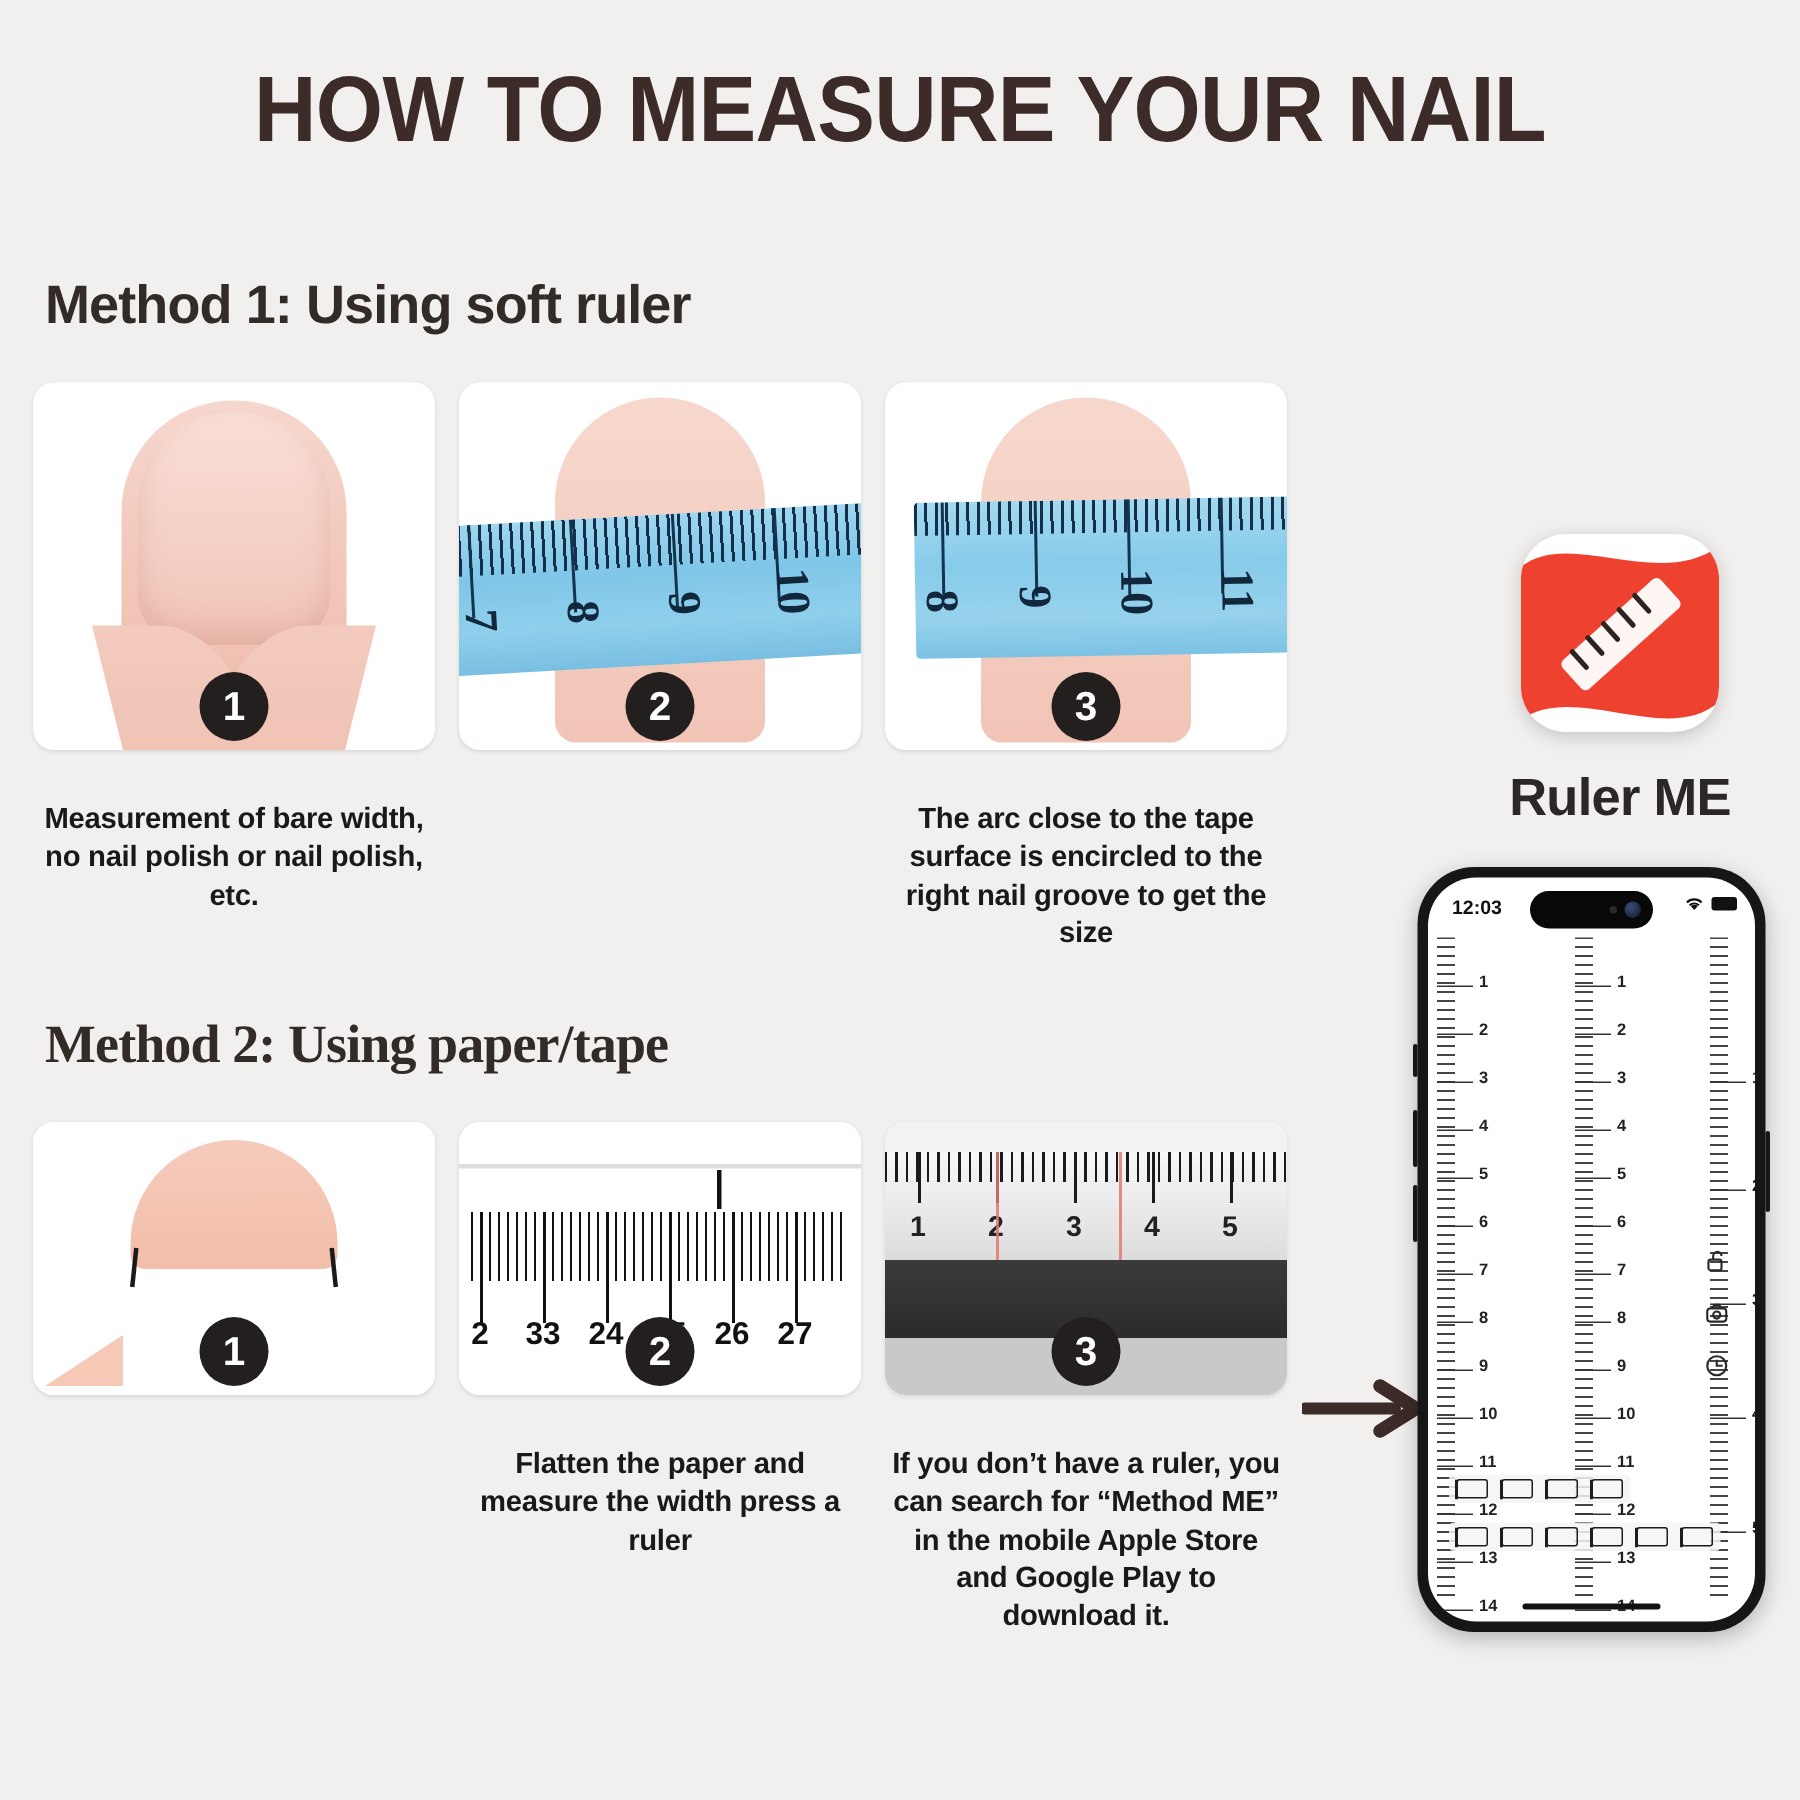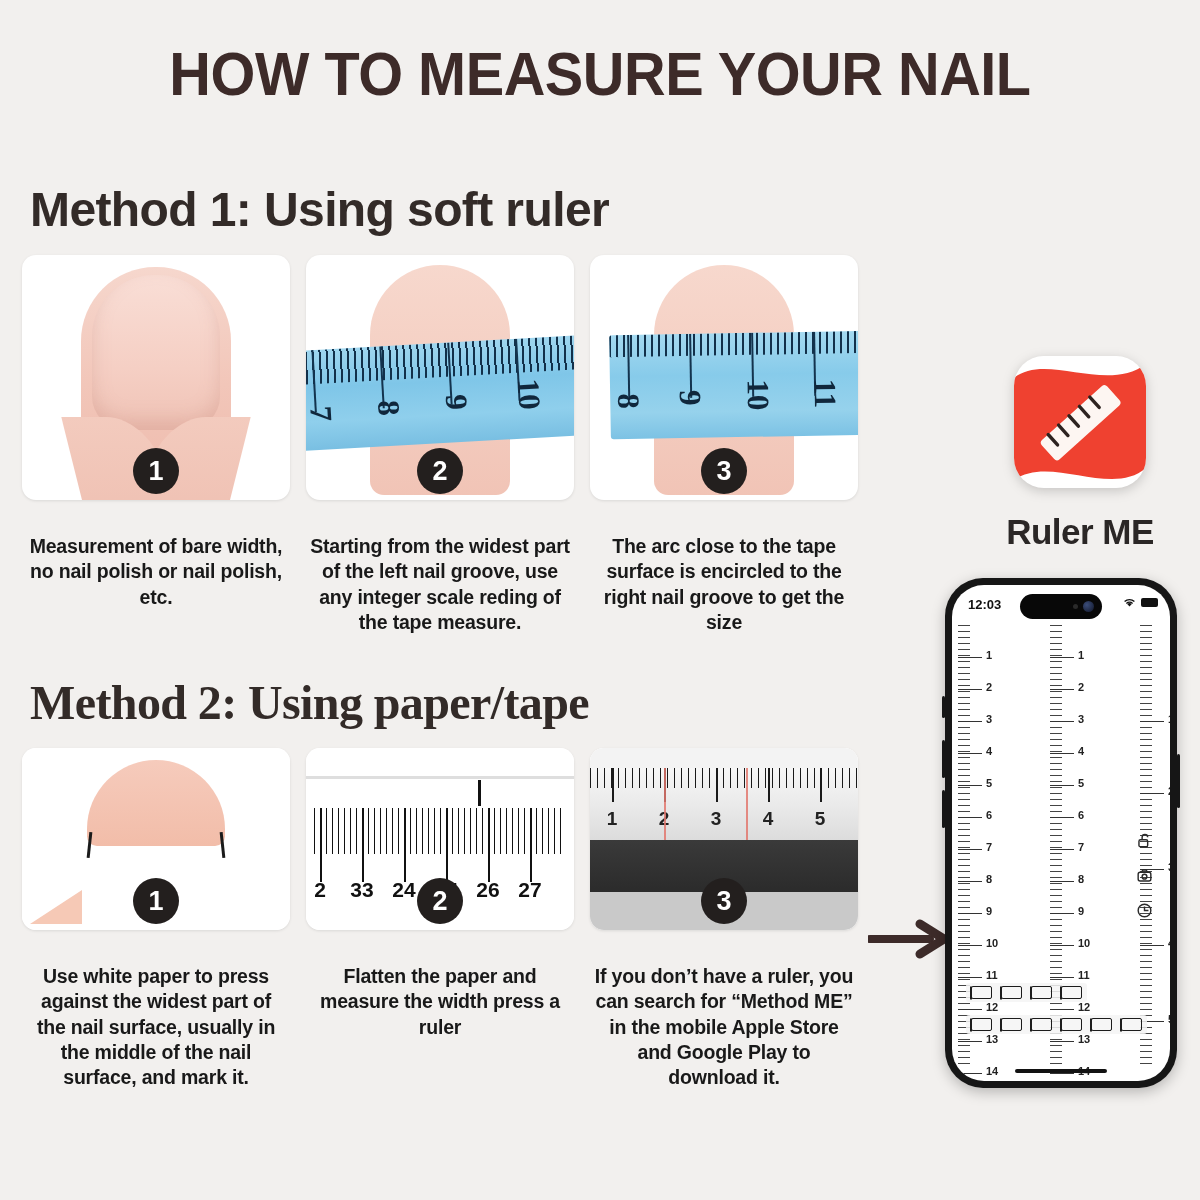--- a/index.html
+++ b/index.html
@@ -20,21 +20,21 @@
     font-size:62px; font-weight:700; letter-spacing:-0.5px;
     color:#3d2b29;
     font-family:"Liberation Sans Narrow","Liberation Sans", sans-serif;
     transform:scaleX(0.93); transform-origin:center top;
     white-space:nowrap;
   }
 
   
   .method-heading{
     position:absolute; left:30px;
-    font-size:48px; font-weight:700; color:#332b28;
+    font-size:36px; font-weight:700; color:#332b28;
     letter-spacing:-0.6px; white-space:nowrap;
   }
   #m1h{ top:182px; }
   #m2h{ top:675px;font-family:Liberation Serif, serif; }
 
   
   .row{ position:absolute; left:0; width:900px; }
   #row1{ top:255px; }
   #row2{ top:748px; }
 
@@ -293,21 +293,20 @@
           <div class="major" style="left:150px"></div>
           <div class="major" style="left:218px"></div>
         </div>
         <span class="tnum" style="left:12px;top:46px">7</span>
         <span class="tnum" style="left:80px;top:44px">8</span>
         <span class="tnum" style="left:148px;top:42px">9</span>
         <span class="tnum" style="left:213px;top:38px">10</span>
       </div>
       <div class="badge on-photo">2</div>
     </div>
-    <div class="caption">Starting from the widest part of the left nail groove, use any integer scale reding of the tape measure.</div>
   </div>
 
   <div class="cell c2">
     <div class="photo">
       <div class="finger-tape"></div>
       <div class="tape" id="tape3">
         <div class="ticks short"></div>
         <div class="majors">
           <div class="major" style="left:18px"></div>
           <div class="major" style="left:80px"></div>
@@ -331,21 +330,20 @@
 
   <div class="cell c0">
     <div class="photo short">
       <div class="paper-bg"></div>
       <div class="nail-press"></div>
       <div class="mark l"></div>
       <div class="mark r"></div>
       <div class="corner-tri"></div>
       <div class="badge on-photo">1</div>
     </div>
-    <div class="caption">Use white paper to press against the widest part of the nail surface, usually in the middle of the nail surface, and mark it.</div>
   </div>
 
   <div class="cell c1">
     <div class="photo short">
       <div class="ruler-white"></div>
       <div class="paper-edge"></div>
       <div class="pmark" style="left:172px"></div>
       <div class="ruler-ticks"></div>
       <div class="ruler-longs">
         <div class="rlong" style="left:6px"></div>

